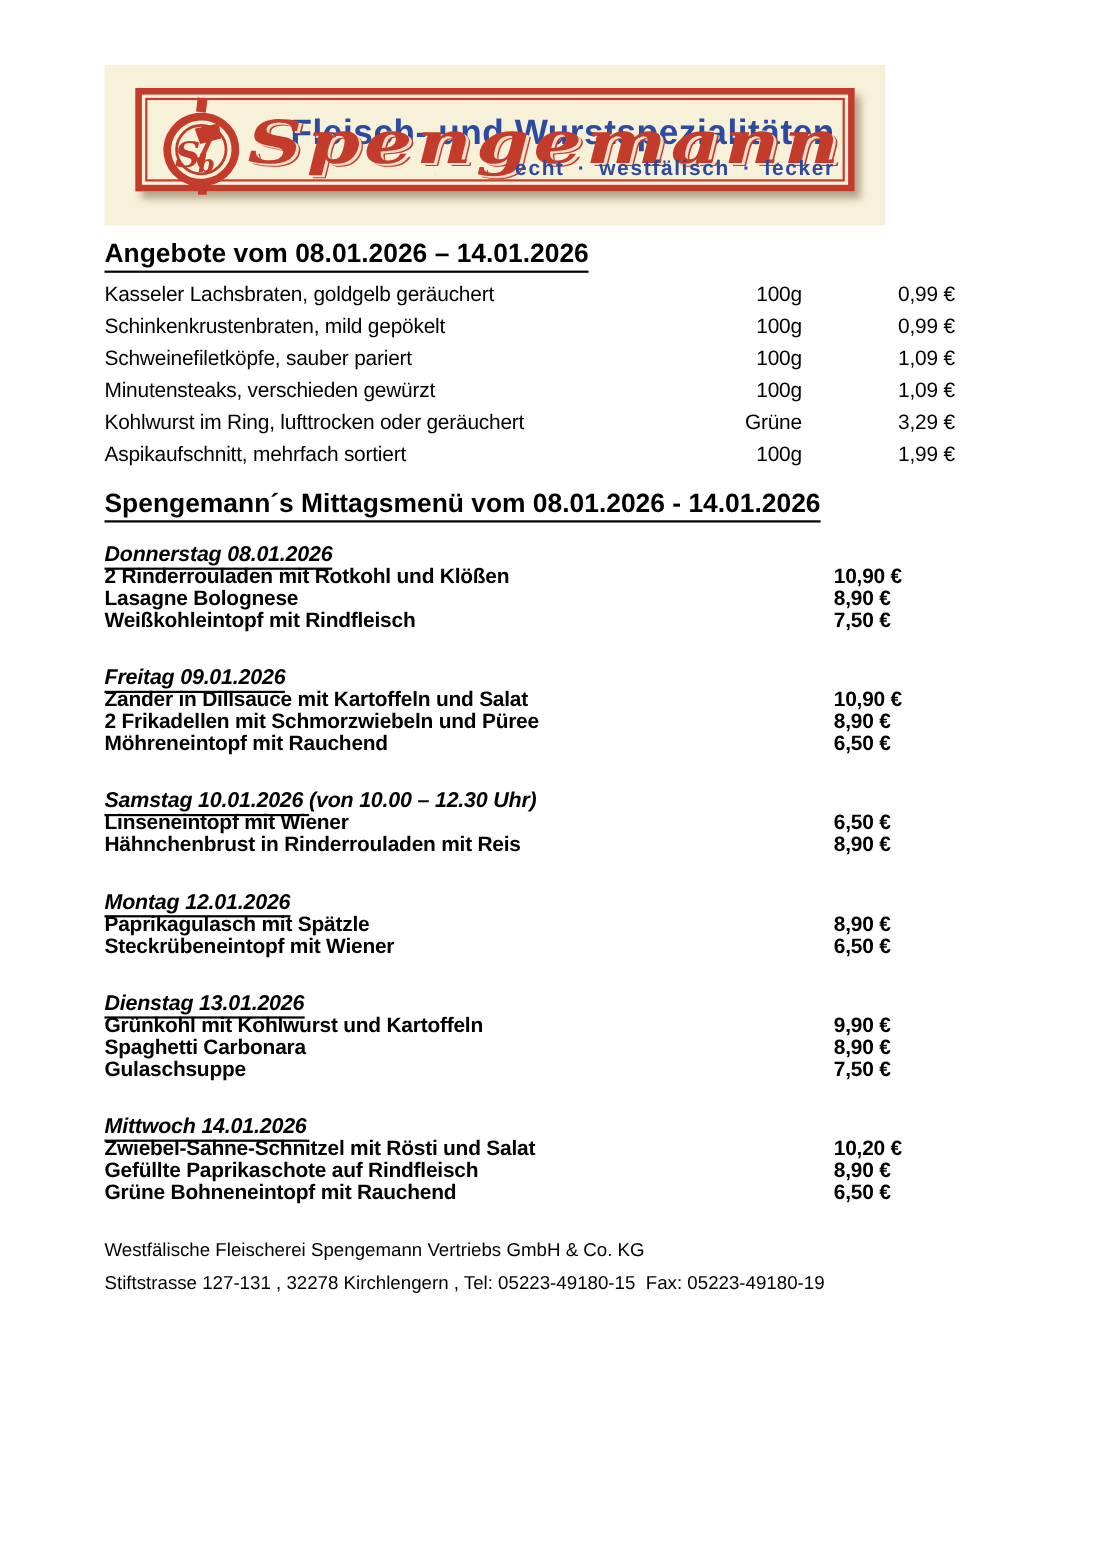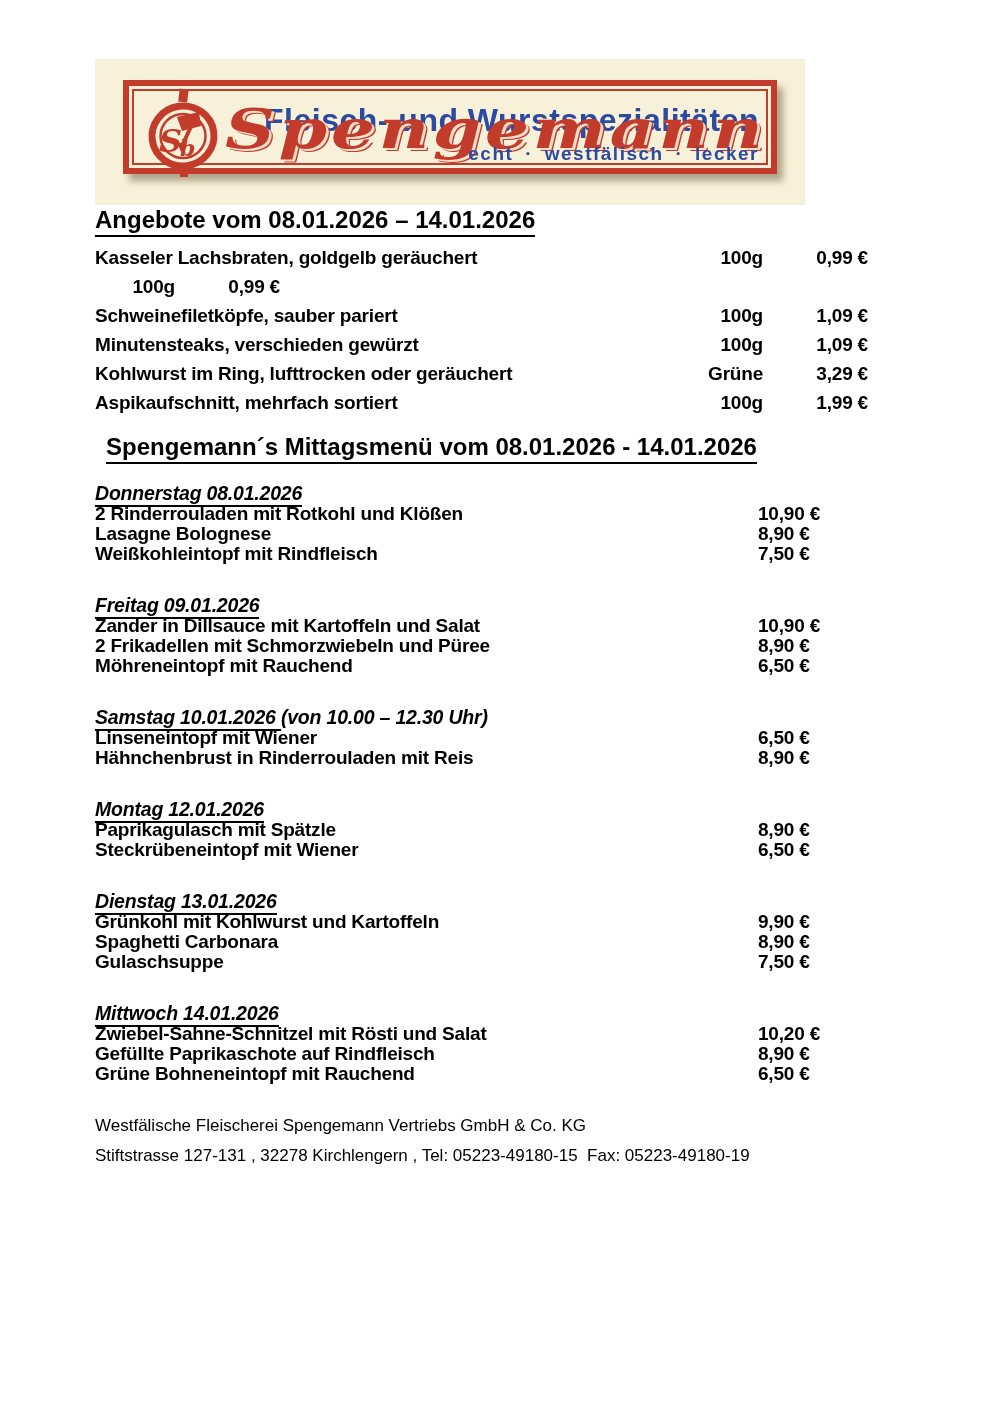--- a/index.html
+++ b/index.html
@@ -46,30 +46,30 @@
     text-shadow:2px 2px 0 rgba(248,241,218,.9),3px 3px 0 var(--logo-red);
     white-space:nowrap;
   }
   .tagline-bottom{
     position:absolute;bottom:3px;right:12px;
     font-family:Liberation Sans, sans-serif;font-weight:bold;
     font-size:19px;letter-spacing:1.5px;word-spacing:5px;
     color:var(--logo-blue);white-space:nowrap;
   }
   
-  main{position:absolute;left:95px;top:194px;width:773px;}
+  main{position:absolute;left:95px;top:205px;width:773px;}
   .sec-title{
     font-size:24px;line-height:28px;font-weight:bold;
   }
   .sec-title .u{display:inline-block;border-bottom:2.5px solid var(--ink);padding-bottom:1px;}
   #offers-title{margin:12px 0 6px;}
-  #menu-title{margin:16px 11px 18px;}
+  #menu-title{margin:16px 0 18px;}
   .offer-row{
     display:flex;align-items:baseline;line-height:29px;
-    font-size:19px;font-weight:bold;letter-spacing:-.2px;
+    font-size:19px;font-weight:normal;letter-spacing:-.2px;gap:34px;
   }
   .o-name{flex:1;white-space:nowrap;}
   .o-unit{width:80px;text-align:right;}
   .o-price{width:105px;text-align:right;}
   .day + .day{margin-top:30px;}
   .day-heading{
     font-size:19.5px;line-height:22px;font-weight:bold;font-style:italic;
     letter-spacing:-.2px;white-space:pre-wrap;
   }
   .day-label{border-bottom:2px solid var(--ink);padding-bottom:1px;}
@@ -114,20 +114,21 @@
     <span class="u">Angebote vom 08.01.2026 – 14.01.2026</span>
   </h1>
 
   <div id="offers-list">
       <div class="offer-row">
         <span class="o-name">Kasseler Lachsbraten, goldgelb geräuchert</span>
         <span class="o-unit">100g</span>
         <span class="o-price">0,99 €</span>
       </div>
       <div class="offer-row">
+        <span class="o-name">Schinkenkrustenbraten, mild gepökelt</span>
         <span class="o-unit">100g</span>
         <span class="o-price">0,99 €</span>
       </div>
       <div class="offer-row">
         <span class="o-name">Schweinefiletköpfe, sauber pariert</span>
         <span class="o-unit">100g</span>
         <span class="o-price">1,09 €</span>
       </div>
       <div class="offer-row">
         <span class="o-name">Minutensteaks, verschieden gewürzt</span>

